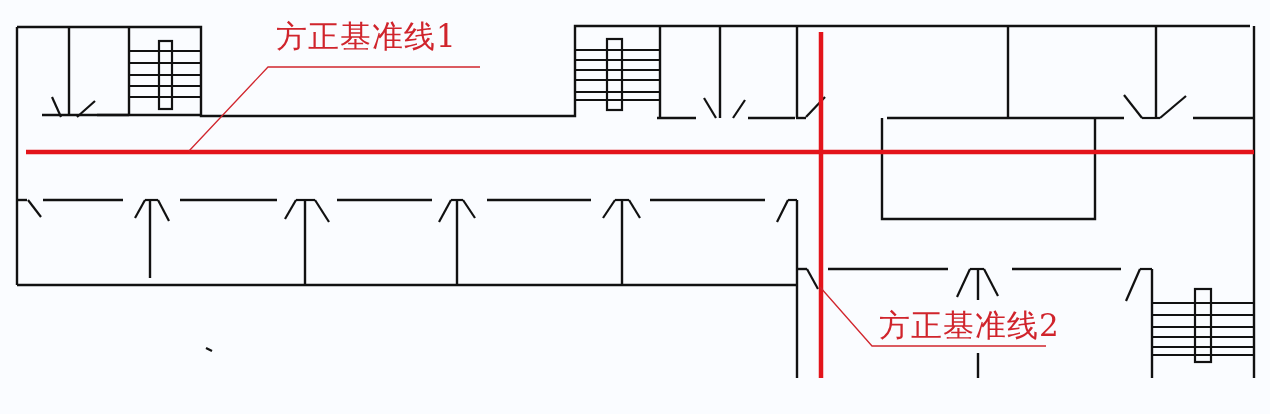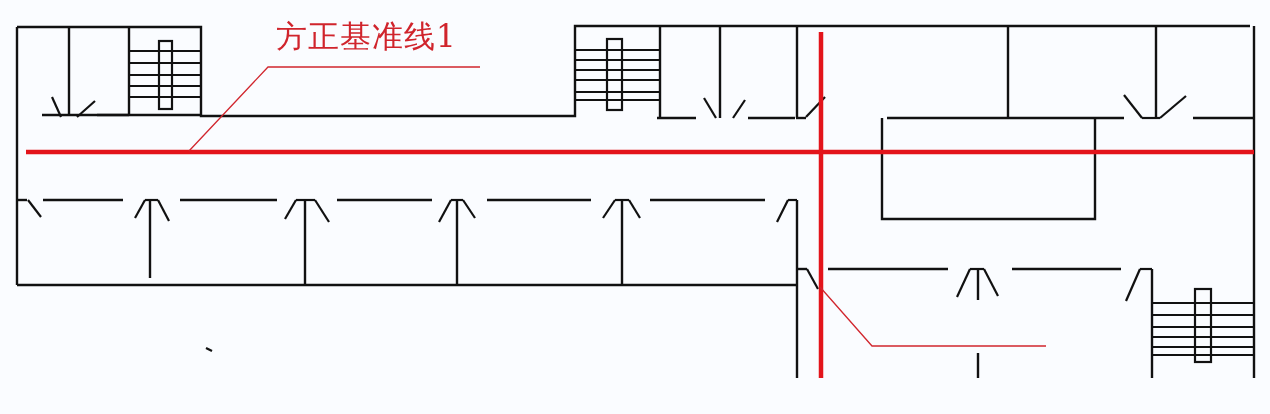--- a/index.html
+++ b/index.html
@@ -135,13 +135,14 @@
 
       <path class="leader" d="M189 151 L268 67 H480"></path>
 
       <path class="leader" d="M820 287 L872 346 H1046"></path>
     </g>
 
     <line class="door" x1="206" y1="348" x2="212" y2="351"></line>
   </svg>
 
   <div class="label" style="left:276px; top:18px;">方正基准线1</div>
+  <div class="label" style="left:879px; top:307px;">方正基准线2</div>
 </div>
 
 </body></html>

